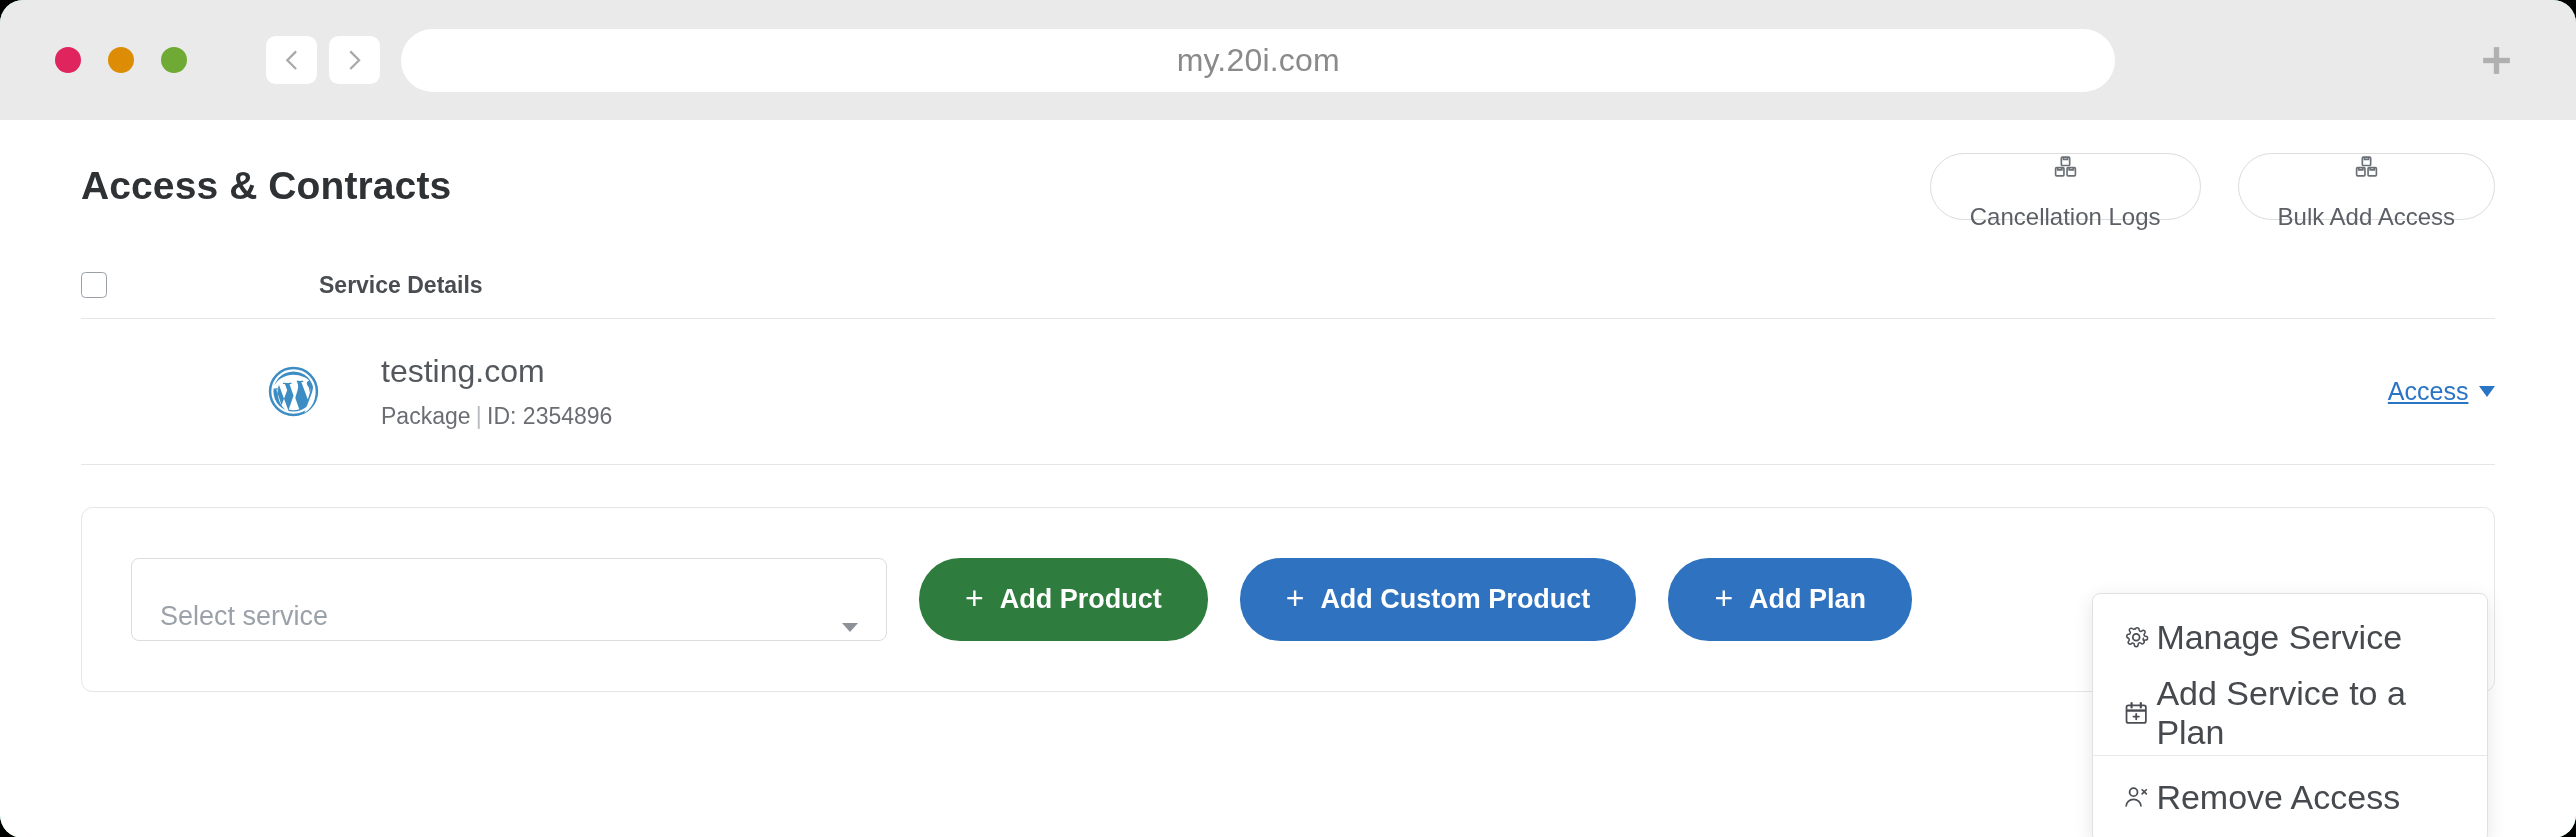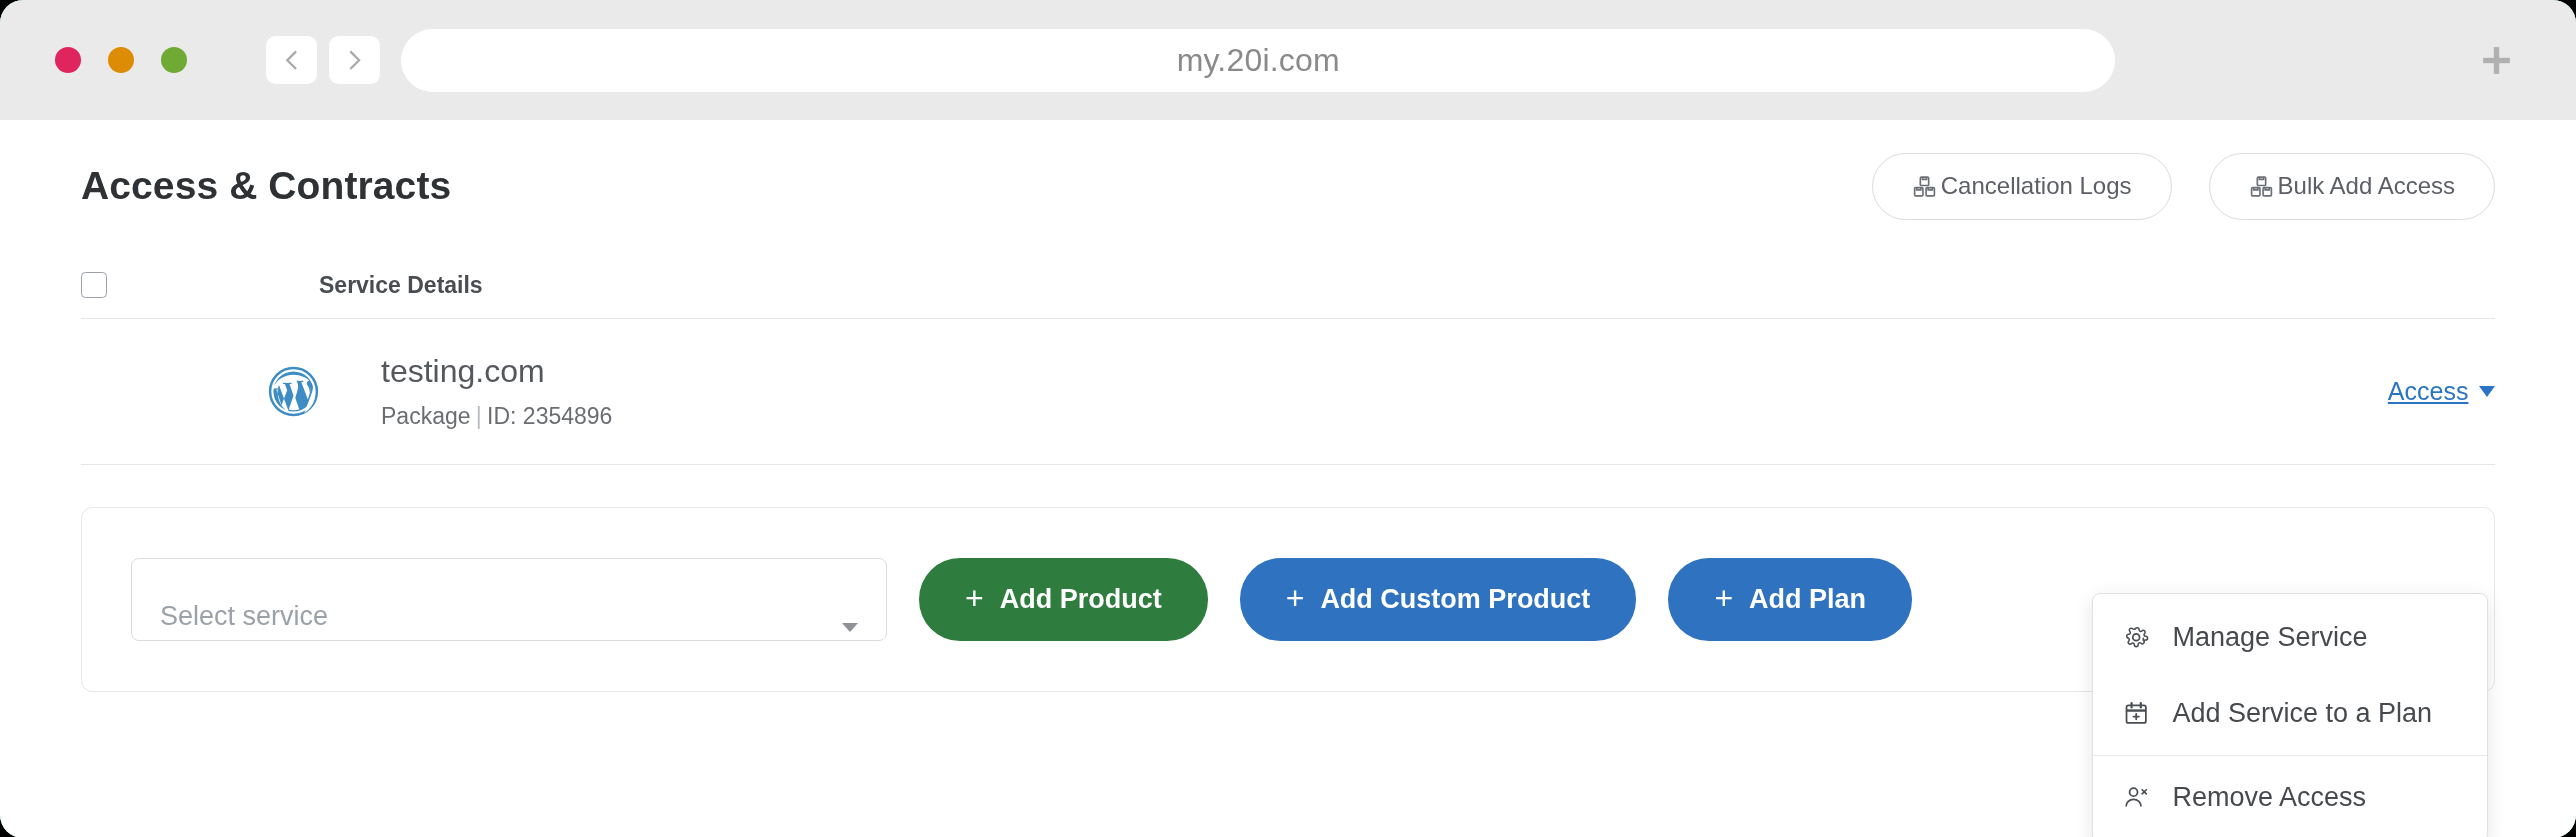--- a/index.html
+++ b/index.html
@@ -121,25 +121,26 @@
     gap: 37px;
   }
   .pill-btn {
     height: 67px;
     padding: 0 39px;
     border: 1.4px solid #dcdcdc;
     border-radius: 35px;
     background: #ffffff;
     display: flex;
     align-items: center;
-    gap: 4px;
+    gap: 24px;
     font-size: 24px;
     color: #5c6066;
     white-space: nowrap;
     cursor: pointer;
+    flex-direction: column;
   }
   .pill-btn svg { display:block; flex: 0 0 auto; }
 
   
   .table-head {
     display: flex;
     align-items: center;
     height: 67px;
     border-bottom: 1.4px solid #e6e6e6;
   }
@@ -218,24 +219,24 @@
     background: #ffffff;
     border: 1.4px solid #e0e0e0;
     border-radius: 8px;
     box-shadow: 0 5.3px 19.4px rgba(0,0,0,.10);
     z-index: 50;
     padding: 5.3px 0;
   }
   .menu-item {
     display: flex;
     align-items: center;
-    gap: 23px;
+    gap: 7px;
     height: 76px;
     padding: 0 30px;
-    font-size: 27px;
+    font-size: 34px;
     color: #46494d;
     cursor: pointer;
   }
   .menu-item svg { display:block; flex: 0 0 auto; }
   .menu-divider {
     height: 1.4px;
     background: #e8e8e8;
     margin: 3.5px 0;
   }
 

